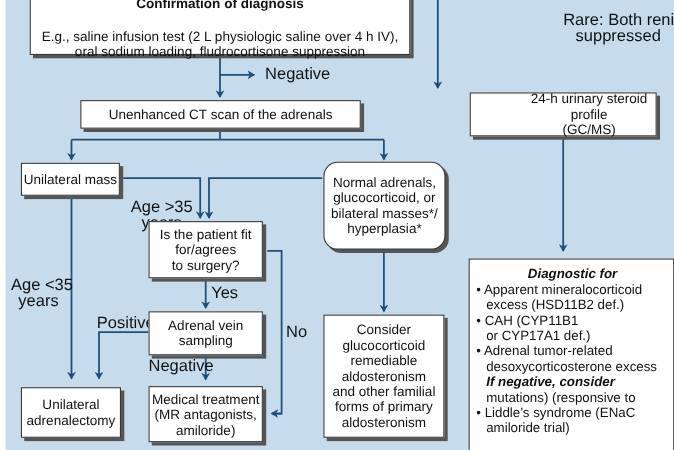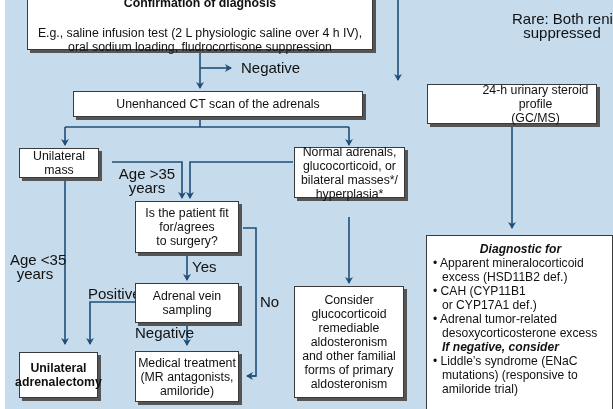--- a/index.html
+++ b/index.html
@@ -88,39 +88,39 @@
   <div>oral sodium loading, fludrocortisone suppression</div>
 </div>
 
 <div class="lbl" style="left:241px; top:61px;">Negative</div>
 
 <div class="lbl" style="left:512px; top:12px; width:100px; line-height:14px;">
   <div>Rare: Both renin</div>
   <div>suppressed</div>
 </div>
 
-<div class="box" style="left:73px; top:91px; width:290px; height:26px;">
+<div class="box" style="left:73px; top:91px; width:255px; height:26px;">
   <div>Unenhanced CT scan of the adrenals</div>
 </div>
 
 <div class="box" style="left:427px; top:84px; width:170px; height:40px;padding-left:47px;">
   <div>24-h urinary steroid profile</div>
   <div>(GC/MS)</div>
 </div>
 
-<div class="box" style="left:19px; top:148px; width:80px; height:30px;">
+<div class="box" style="left:19px; top:148px; width:90px; height:30px;text-align:right;">
   <div>Unilateral mass</div>
 </div>
 
-<div class="lbl" style="left:118px; top:167px; width:58px;">
+<div class="lbl" style="left:118px; top:182px; width:58px;">
   <div>Age &gt;35</div>
   <div>years</div>
 </div>
 
-<div class="box" style="left:294px; top:147px; width:111px; height:51px;">
+<div class="box" style="left:294px; top:147px; width:111px; height:80px;border-radius:13px;">
   <div>Normal adrenals,</div>
   <div>glucocorticoid, or</div>
   <div>bilateral masses*/</div>
   <div>hyperplasia*</div>
 </div>
 
 <div class="box" style="left:135px; top:201px; width:104px; height:52px;">
   <div>Is the patient fit</div>
   <div>for/agrees</div>
   <div>to surgery?</div>
@@ -135,21 +135,21 @@
 <div class="lbl" style="left:260px; top:295px;">No</div>
 <div class="lbl" style="left:88px; top:287px;">Positive</div>
 
 <div class="box" style="left:135px; top:283px; width:104px; height:40px;text-align:center;">
   <div>Adrenal vein</div>
   <div>sampling</div>
 </div>
 
 <div class="lbl" style="left:135px; top:326px;">Negative</div>
 
-<div class="box" style="left:19px; top:352px; width:79px; height:46px;font-weight:bold;">
+<div class="box" style="left:19px; top:352px; width:91px; height:46px;">
   <div>Unilateral</div>
   <div>adrenalectomy</div>
 </div>
 
 <div class="box" style="left:135px; top:351px; width:104px; height:51px;">
   <div>Medical treatment</div>
   <div>(MR antagonists,</div>
   <div>amiloride)</div>
 </div>
 
@@ -165,16 +165,16 @@
 
 <div class="box diag" style="left:426px; top:235px; width:187px; height:177px; font-size:12.1px;">
   <div class="row hdr center">Diagnostic for</div>
   <div class="row">• Apparent mineralocorticoid</div>
   <div class="row ind">excess (HSD11B2 def.)</div>
   <div class="row">• CAH (CYP11B1</div>
   <div class="row ind">or CYP17A1 def.)</div>
   <div class="row">• Adrenal tumor-related</div>
   <div class="row ind">desoxycorticosterone excess</div>
   <div class="row hdr ind">If negative, consider</div>
+  <div class="row ind">mutations) (responsive to</div>
   <div class="row">• Liddle’s syndrome (ENaC</div>
-  <div class="row ind">mutations) (responsive to</div>
   <div class="row ind">amiloride trial)</div>
 </div>
 
 </body></html>

